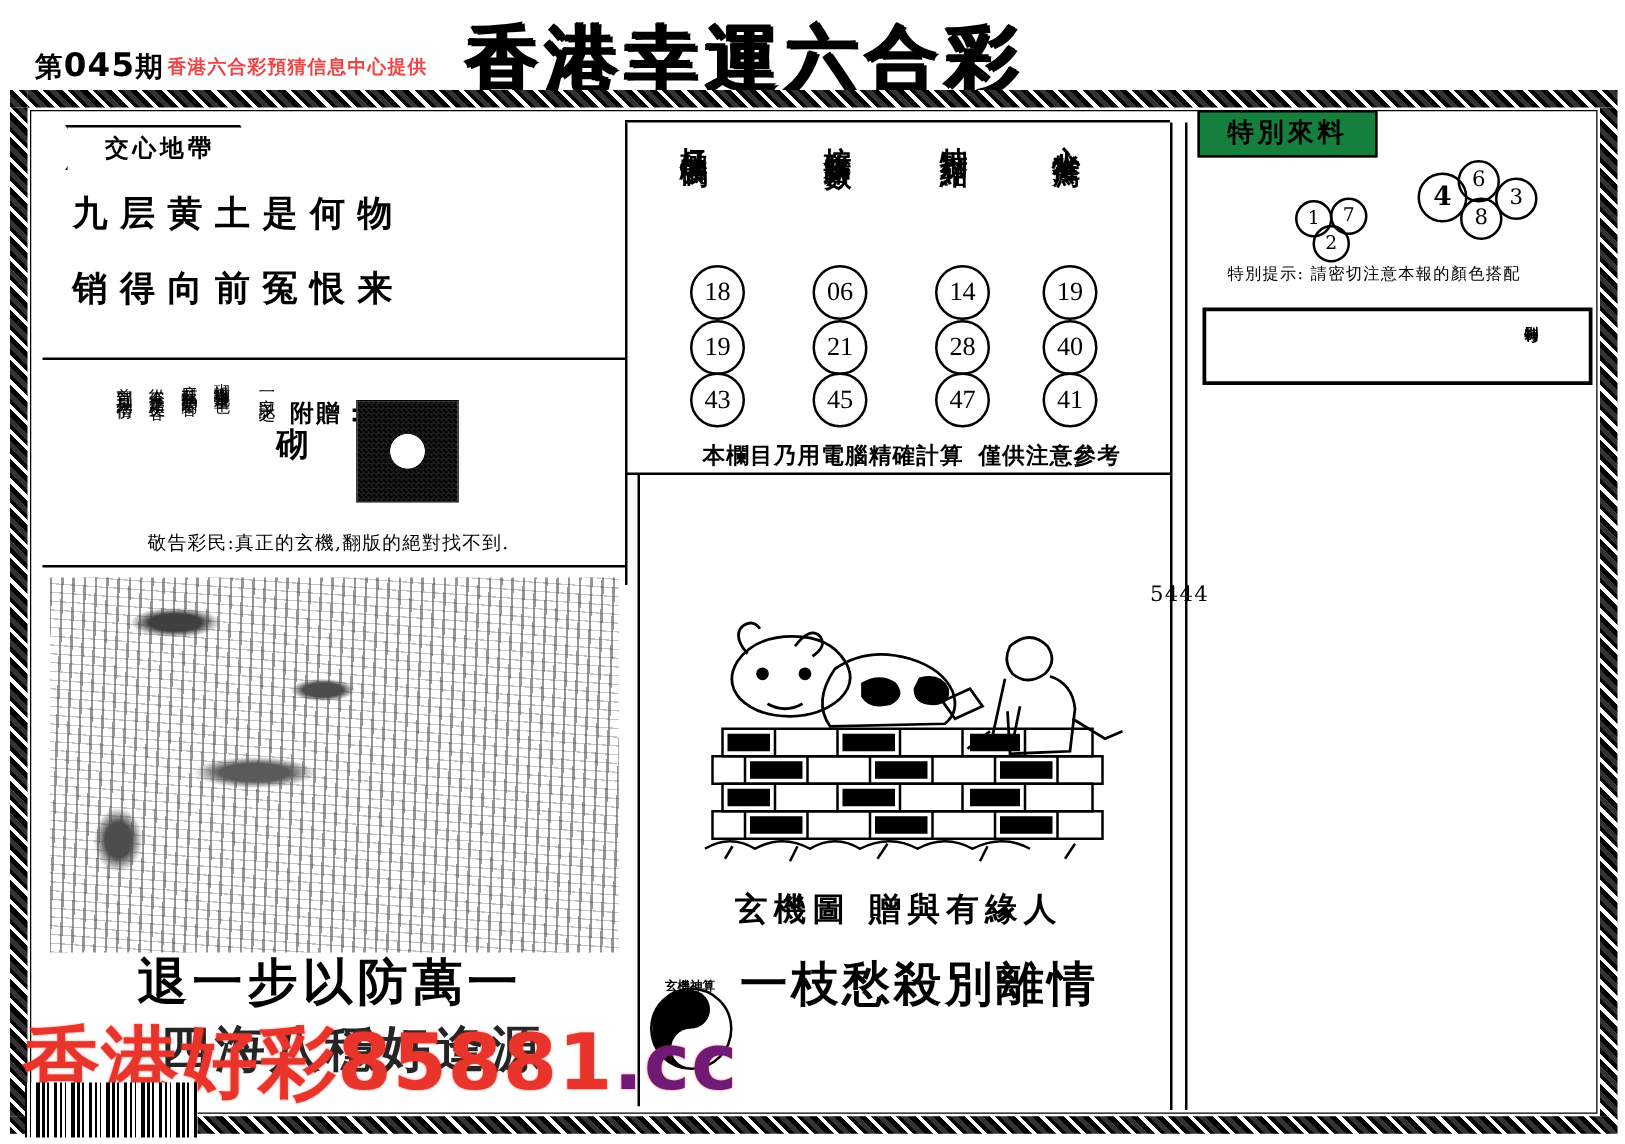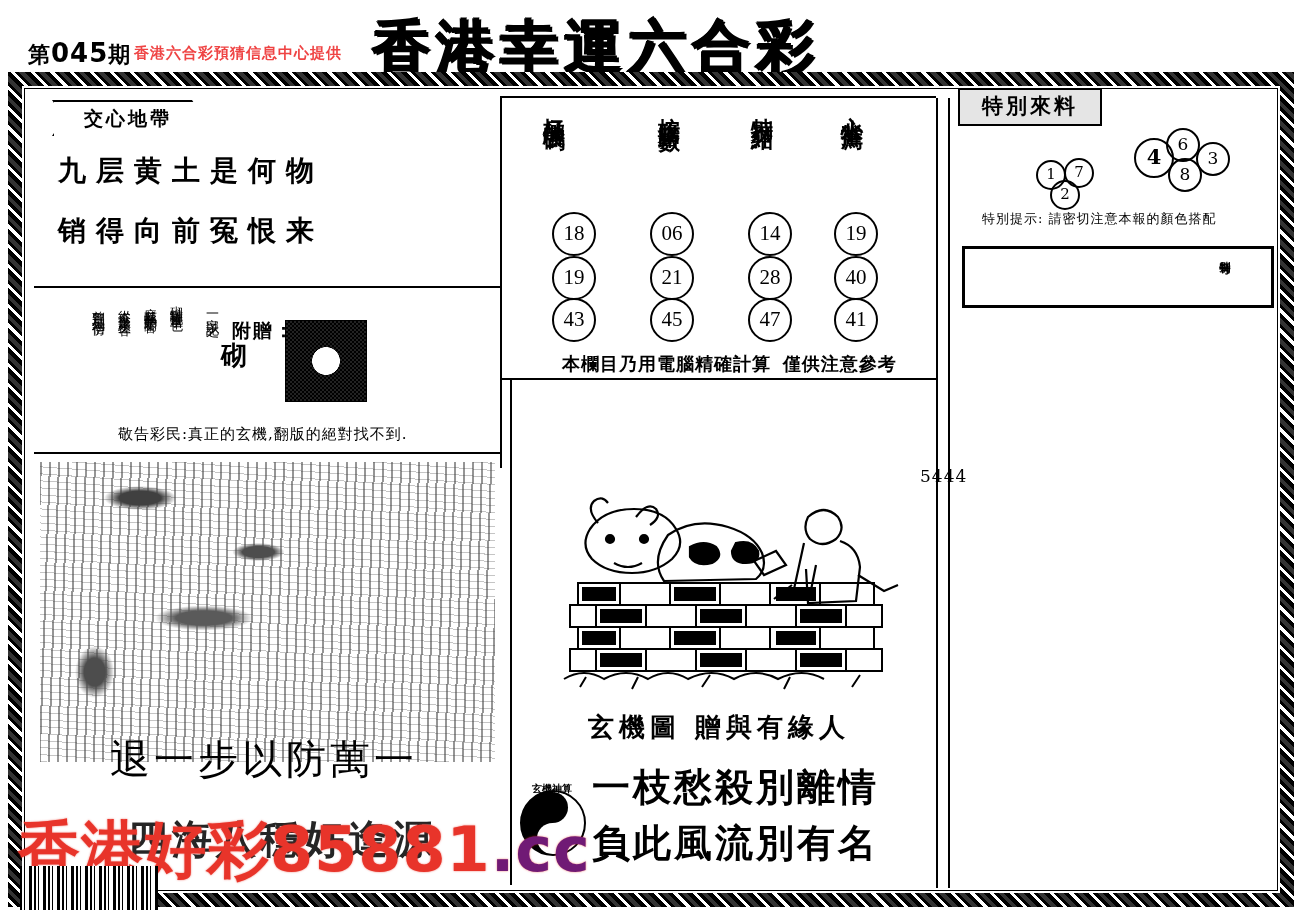--- a/index.html
+++ b/index.html
@@ -109,23 +109,23 @@
       radial-gradient(ellipse 60px 20px at 22% 12%, #000 0 35%, transparent 60%),
       radial-gradient(ellipse 40px 14px at 48% 30%, #111 0 40%, transparent 65%),
       radial-gradient(ellipse 70px 18px at 36% 52%, #222 0 40%, transparent 70%),
       radial-gradient(ellipse 30px 40px at 12% 70%, #111 0 35%, transparent 65%),
       repeating-linear-gradient(92deg, rgba(0,0,0,.55) 0 2px, transparent 2px 9px),
       repeating-linear-gradient(4deg, rgba(0,0,0,.30) 0 1px, transparent 1px 7px);
     filter:blur(.3px);
     mix-blend-mode:multiply;
   }
   .bottom-slogan{
-    position:absolute;left:110px;top:732px;
-    font-family:"DejaVu Serif","Liberation Serif",serif;
-    font-size:40px;font-weight:normal;letter-spacing:4px;white-space:nowrap;
+    position:absolute;left:110px;top:758px;
+    font-family:"DejaVu Serif","Liberation Serif",serif;
+    font-size:40px;font-weight:bold;letter-spacing:4px;white-space:nowrap;
   }
   .bottom-slogan2{
     position:absolute;left:128px;top:812px;
     font-family:"DejaVu Serif","Liberation Serif",serif;
     font-size:40px;font-weight:bold;letter-spacing:4px;white-space:nowrap;
     opacity:.85;
   }
 
   
   .col-head{
@@ -171,21 +171,21 @@
     position:absolute;left:524px;top:782px;width:56px;text-align:center;
     font-size:10px;font-weight:bold;color:#000;
   }
 
   
   .illus{position:absolute;left:540px;top:465px;width:400px;height:240px;}
 
   
   .right-title{
     position:absolute;left:958px;top:88px;width:140px;height:34px;
-    border:2px solid #000;background:#e5e5e5;
+    border:2px solid #000;background:#15803d;
     font-family:"DejaVu Serif","Liberation Serif",serif;
     font-size:21px;font-weight:bold;text-align:center;line-height:32px;letter-spacing:3px;
   }
   .rnum{
     position:absolute;border:2px solid #000;border-radius:50%;
     font-family:"DejaVu Serif","Liberation Serif",serif;
     text-align:center;
   }
   .rnum.sm{width:26px;height:26px;font-size:15px;line-height:24px;}
   .rnum.md{width:30px;height:30px;font-size:17px;line-height:28px;}
@@ -364,21 +364,20 @@
       <path d="M40 222 l6 -10 M92 224 l6 -12 M162 222 l8 -12 M244 224 l6 -12 M312 222 l8 -12"></path>
     </g>
   </svg>
 
   <div class="pic-caption">玄機圖 贈與有緣人</div>
 
   <div class="yinyang"></div>
   <div class="yy-label">玄機神算</div>
 
   <div class="mid-poem mid-poem-1">一枝愁殺別離情</div>
-  <div class="mid-poem mid-poem-2">負此風流別有名</div>
 
   <div class="right-title">特別來料</div>
 
   <div class="rnum sm" style="left:1036px;top:160px;">1</div>
   <div class="rnum sm" style="left:1064px;top:158px;">7</div>
   <div class="rnum sm" style="left:1050px;top:180px;">2</div>
 
   <div class="rnum lg" style="left:1134px;top:138px;">4</div>
   <div class="rnum md" style="left:1166px;top:128px;">6</div>
   <div class="rnum md" style="left:1168px;top:158px;">8</div>

